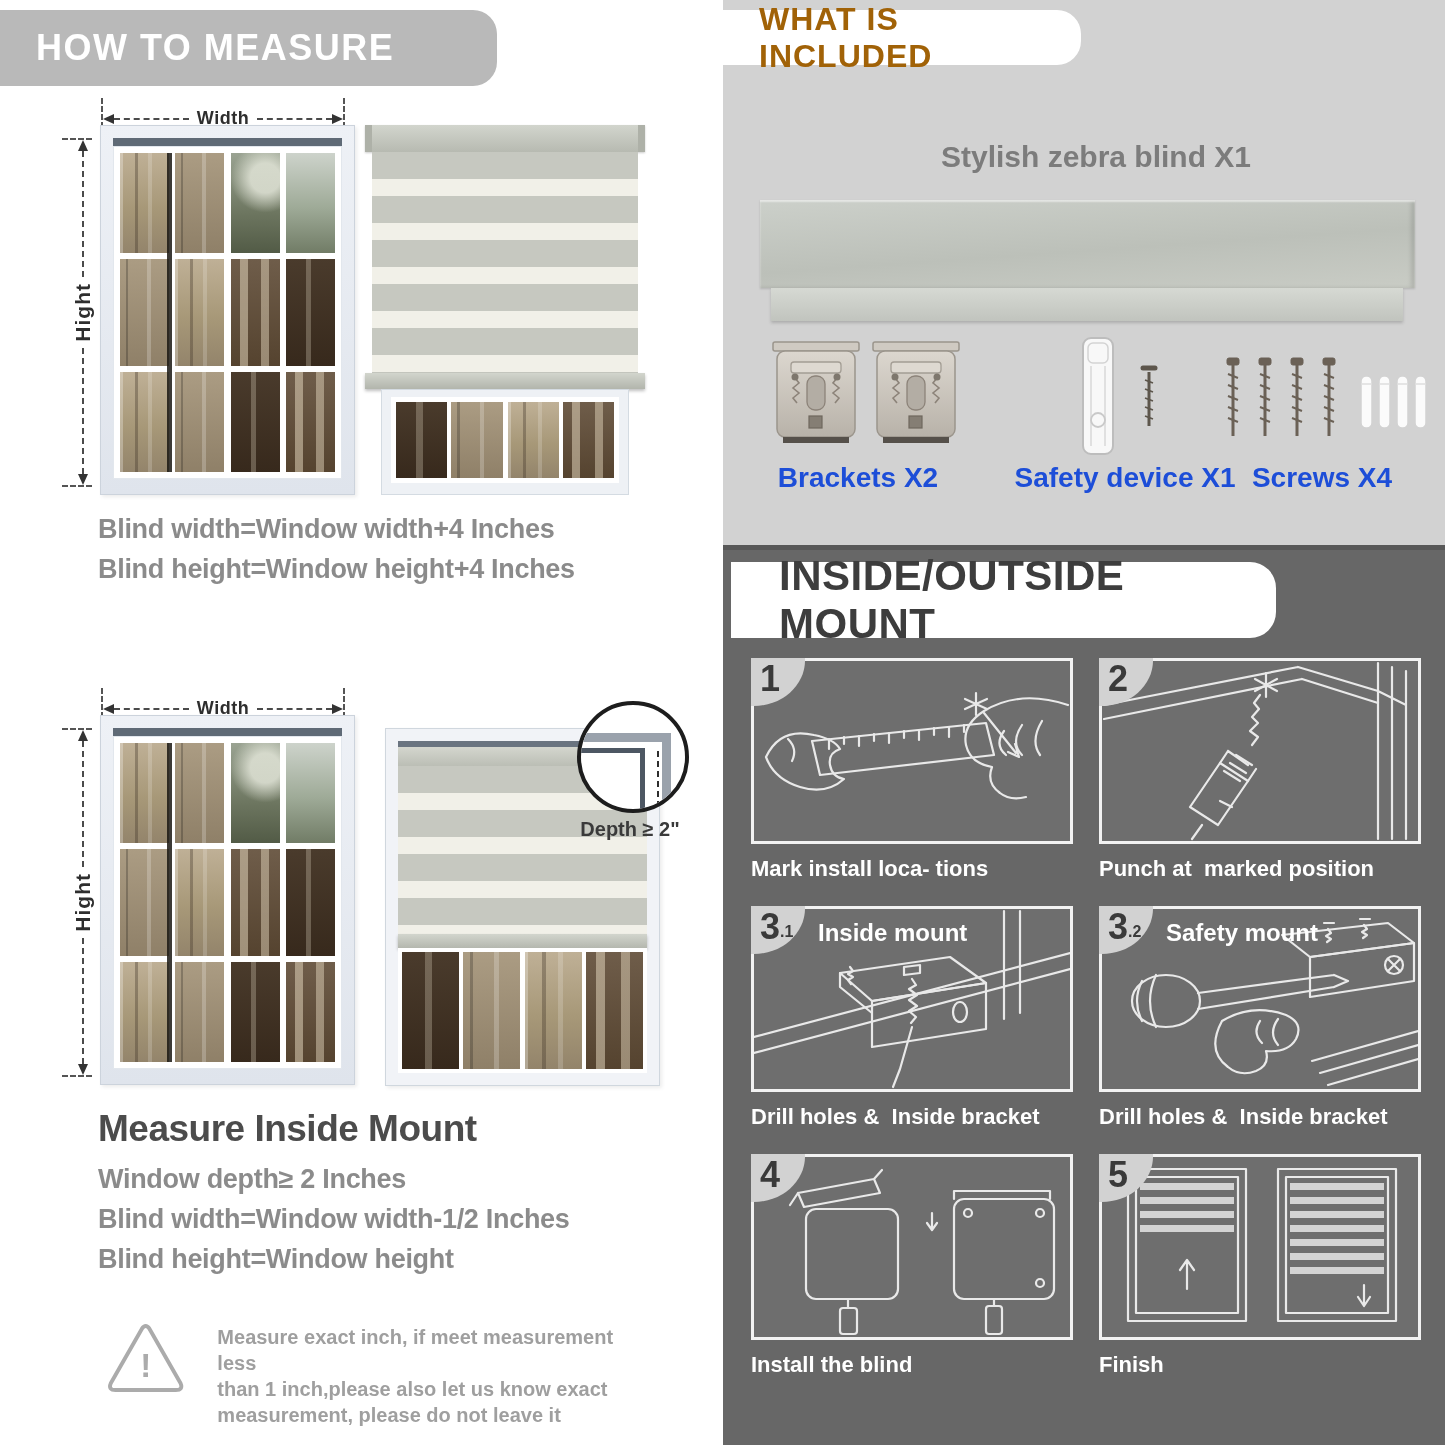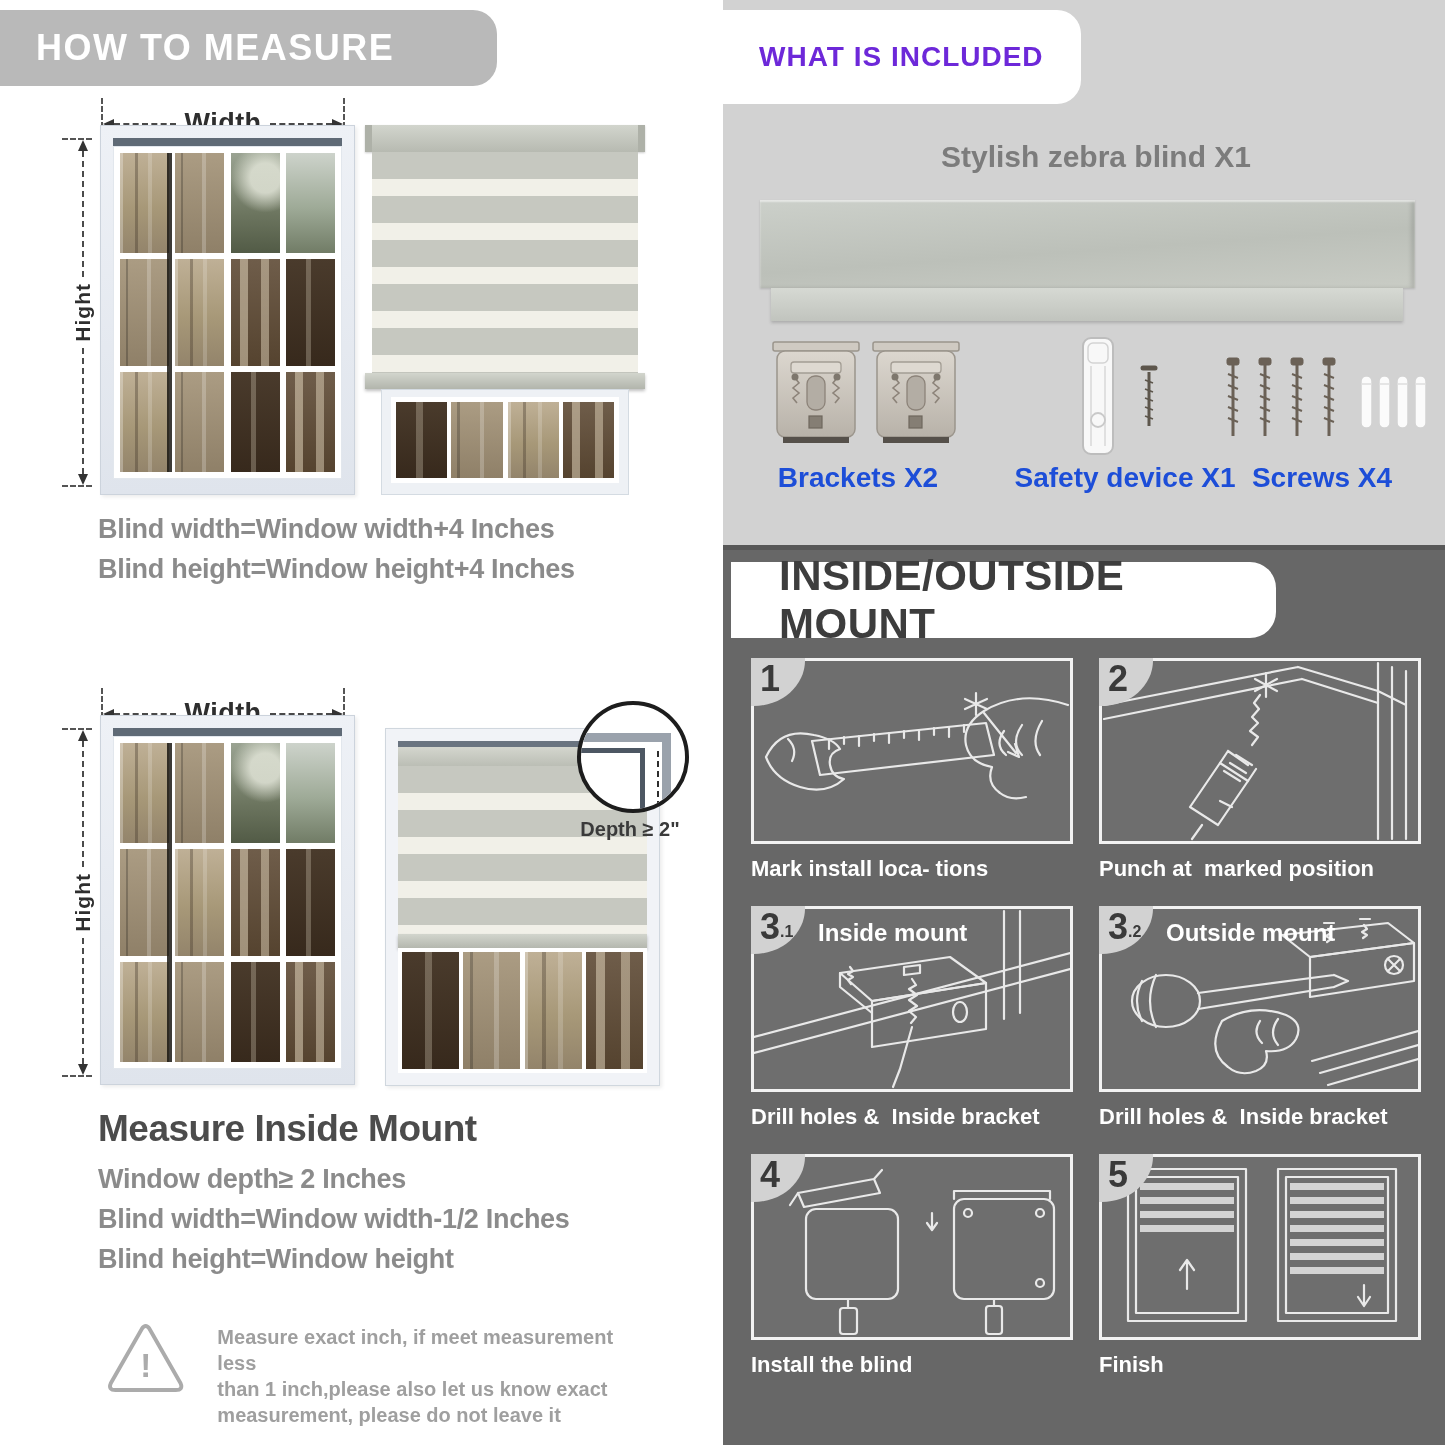--- a/index.html
+++ b/index.html
@@ -2,41 +2,41 @@
 <html><head>
 <meta charset="utf-8">
 <style>
   * { margin:0; padding:0; box-sizing:border-box; }
   body { font-family:"Liberation Sans","DejaVu Sans",sans-serif; background:#fff; }
   .page { position:relative; width:1445px; height:1445px; background:#fff; overflow:hidden; }
 
   
   .banner { position:absolute; display:flex; align-items:center; font-weight:bold; }
   .banner-how { left:0; top:10px; width:497px; height:76px; background:#b9b9b9; border-radius:0 24px 24px 0; color:#fff; font-size:36px; letter-spacing:1.5px; padding-left:36px; }
-  .banner-inc { left:0; top:10px; width:358px; height:94px; background:#fff; border-radius:0 24px 24px 0; color:#6d28d9; font-size:28px; letter-spacing:1px; padding-left:36px; }
+  .banner-inc { left:0; top:10px; width:358px; height:55px; background:#fff; border-radius:0 24px 24px 0; color:#a16207; font-size:32px; letter-spacing:1px; padding-left:36px; }
   .banner-mnt { left:8px; top:12px; width:545px; height:76px; background:#fff; border-radius:0 26px 26px 0; color:#3d3d3d; font-size:42px; letter-spacing:0.5px; padding-left:48px; }
 
   
   .left-panel { position:absolute; left:0; top:0; width:723px; height:1445px; background:#fff; }
   .fig { position:absolute; left:0; width:723px; }
   .fig1 { top:100px; height:400px; }
   .fig2 { top:690px; height:410px; }
 
   
   .w-arrow { position:absolute; left:103px; top:8px; width:240px; display:flex; align-items:center; }
   .w-arrow::before, .w-arrow::after { content:""; position:absolute; top:-10px; height:30px; border-left:2px dashed #555; }
   .w-arrow::before { left:-2px; } .w-arrow::after { right:-2px; }
   .dash-h { flex:1; height:0; border-top:2px dashed #4a4a4a; }
   .dash-v { width:0; flex:1; border-left:2px dashed #4a4a4a; }
   .ah { width:0; height:0; }
   .ah-l { border-right:11px solid #333; border-top:5px solid transparent; border-bottom:5px solid transparent; }
   .ah-r { border-left:11px solid #333; border-top:5px solid transparent; border-bottom:5px solid transparent; }
   .ah-u { border-bottom:11px solid #333; border-left:5px solid transparent; border-right:5px solid transparent; }
   .ah-d { border-top:11px solid #333; border-left:5px solid transparent; border-right:5px solid transparent; }
-  .dim-label { padding:0 8px; font-size:27px; font-weight:bold; color:#2e2e2e; letter-spacing:0.5px; }
+  .dim-label { padding:0 8px; font-size:18px; font-weight:bold; color:#2e2e2e; letter-spacing:0.5px; }
   .h-arrow { position:absolute; left:70px; top:40px; height:345px; width:26px; display:flex; flex-direction:column; align-items:center; }
   .h-arrow::before, .h-arrow::after { content:""; position:absolute; left:-8px; width:30px; border-top:2px dashed #555; }
   .h-arrow::before { top:-2px; } .h-arrow::after { bottom:-2px; }
   .dim-label-v { writing-mode:vertical-rl; transform:rotate(180deg); font-size:21px; font-weight:bold; color:#2e2e2e; padding:6px 0; letter-spacing:1px; }
 
   
   .win { position:absolute; left:100px; top:25px; width:255px; height:370px; background:linear-gradient(180deg,#eef1f6,#dfe4ec); border:1px solid #ccd3dc; padding:12px 12px 15px; box-shadow:2px 2px 4px rgba(0,0,0,.08); }
   .win-shade { height:8px; background:#5f6a76; }
   .win-sashes { display:flex; gap:7px; background:#fff; padding:6px; height:calc(100% - 8px); border:1px solid #e2e7ed; }
   .sash { flex:1; position:relative; display:grid; grid-template-columns:1fr 1fr; grid-template-rows:1fr 1.08fr 1fr; gap:6px; background:#fff; }
@@ -412,21 +412,21 @@
         </div>
         <div class="step-caption">Drill holes &amp;  Inside bracket</div>
       </div>
 
       <div class="step">
         <div class="step-box">
           <div class="badge">
             <span class="n">3</span>
               <span class="ns">.2</span>
           </div>
-          <div class="box-title">Outside mount</div>
+          <div class="box-title">Safety mount</div>
           <svg width="316" height="180" viewBox="0 0 316 180">
             <path class="la" d="M180 26 L286 14 L312 34 L208 48 Z"></path>
             <path class="la" d="M208 48 L312 34 L312 72 L208 88 Z"></path>
             <path class="la" d="M222 14 h10 M258 10 h10"></path>
             <path class="la" d="M226 20 l3 4 -5 3 5 3 -4 3 M262 16 l3 4 -5 3 5 3 -4 3"></path>
             <circle class="la" cx="292" cy="56" r="9"></circle>
             <path class="la" d="M286 50 l12 12 M298 50 l-12 12"></path>
             <ellipse class="la" cx="64" cy="92" rx="34" ry="26"></ellipse>
             <path class="la" d="M40 72 q-10 20 0 40 M54 66 q-12 26 0 52"></path>
             <path class="la" d="M96 84 L232 66 M96 100 L232 78 M232 66 l14 6 -14 6"></path>

